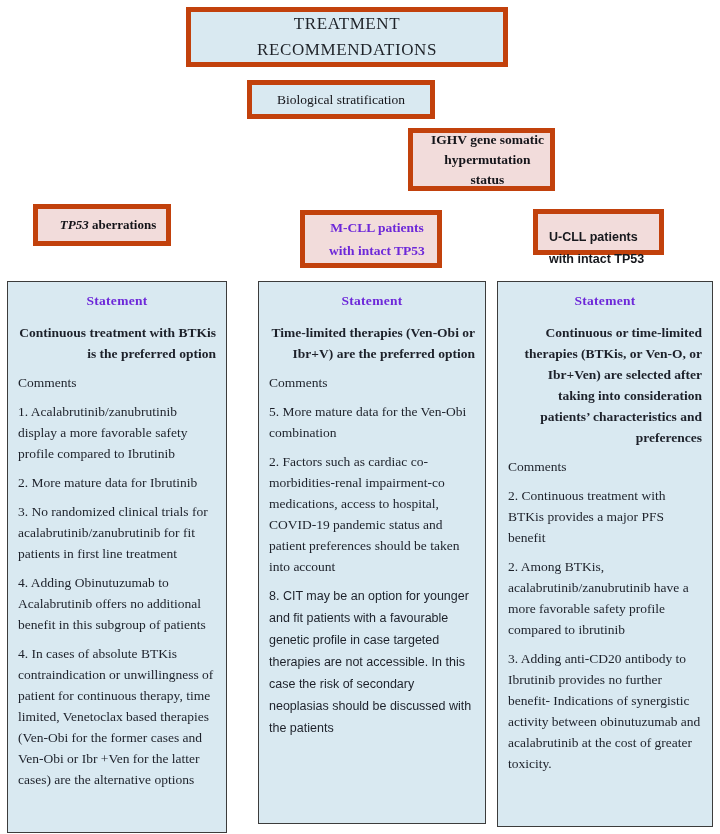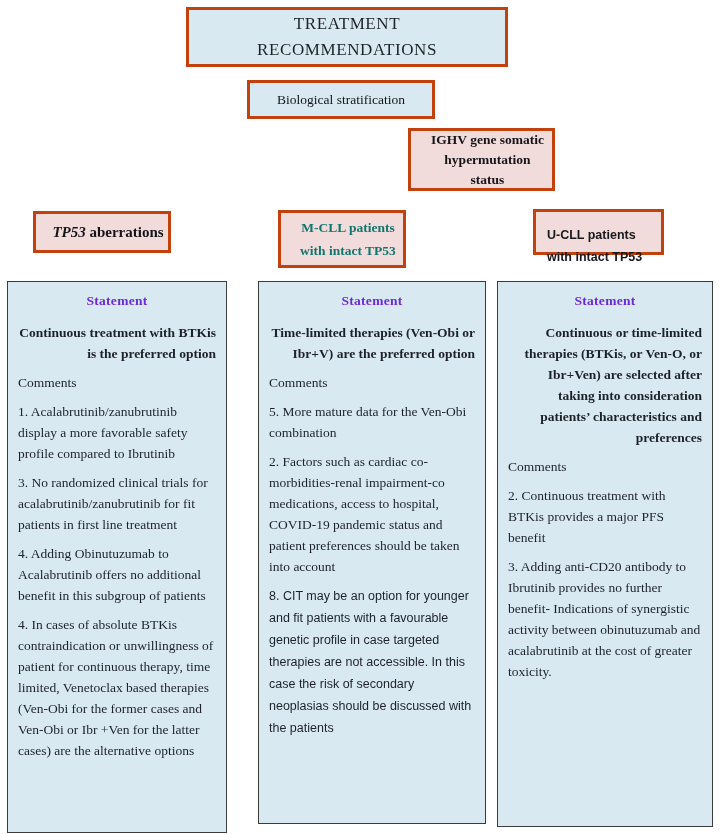--- a/index.html
+++ b/index.html
@@ -2,38 +2,38 @@
 <html><head>
 <meta charset="utf-8">
 <style>
   html,body{margin:0;padding:0;}
   body{
     width:720px;height:834px;position:relative;background:#ffffff;
     font-family:"Liberation Serif", serif;color:#1d212a;overflow:hidden;
   }
   .box{
     position:absolute;box-sizing:border-box;
-    border:3px solid #c2410c;
+    border:5px solid #c2410c;
   }
   .blue{background:#d9e9f1;}
   .pink{background:#f2dcdb;padding-left:12px;}
   .center{display:flex;align-items:center;justify-content:center;text-align:center;}
 
   #title-box{left:186px;top:7px;width:322px;height:60px;}
   #title-box .t{width:210px;font-size:17px;line-height:26px;letter-spacing:0.6px;color:#1e2228;}
 
   #bio-box{left:247px;top:80px;width:188px;height:39px;font-weight:normal;font-size:13.5px;color:#141419;}
 
   #ighv-box{left:408px;top:128px;width:147px;height:63px;font-weight:bold;font-size:13.5px;line-height:20px;color:#141419;}
   #ighv-box .t{width:122px;}
 
-  #tp53-box{left:33px;top:211px;width:138px;height:42px;font-weight:bold;font-size:15px;color:#141419;}
+  #tp53-box{left:33px;top:204px;width:138px;height:42px;font-weight:bold;font-size:13px;color:#141419;}
   #tp53-box .it{font-style:italic;}
 
-  #mcll-box{left:278px;top:210px;width:128px;height:58px;font-weight:bold;font-size:13.5px;line-height:23px;color:#0f766e;}
+  #mcll-box{left:300px;top:210px;width:142px;height:58px;font-weight:bold;font-size:13.5px;line-height:23px;color:#6d28d9;}
   #mcll-box .t{width:110px;}
 
   #ucll-box{left:533px;top:209px;width:131px;height:46px;
     font-family:"Liberation Sans", sans-serif;font-weight:bold;font-size:12.5px;line-height:22px;
     padding:12px 4px 0 11px;color:#17181d;}
 
   .col{top:281px;background:#d9e9f1;border:1px solid #3c3c3c;
     padding:5px 10px;font-size:13.5px;line-height:21px;overflow:hidden;}
   #col1{left:7px;width:220px;height:552px;}
   #col2{left:258px;width:228px;height:543px;}
@@ -69,33 +69,35 @@
 
 <div id="ucll-box" class="box pink">
   <span>U-CLL patients with intact TP53</span>
 </div>
 
 <div id="col1" class="box col">
   <p class="stmt-head">Statement</p>
   <p class="stmt">Continuous treatment with BTKis is the preferred option</p>
   <p>Comments</p>
   <p>1. Acalabrutinib/zanubrutinib display a more favorable safety profile compared to Ibrutinib</p>
+  <p>2. More mature data for Ibrutinib</p>
   <p>3. No randomized clinical trials for acalabrutinib/zanubrutinib for fit patients in first line treatment</p>
   <p>4. Adding Obinutuzumab to Acalabrutinib offers no additional benefit in this subgroup of patients</p>
   <p>4. In cases of absolute BTKis contraindication or unwillingness of patient for continuous therapy, time limited, Venetoclax based therapies (Ven-Obi for the former cases and Ven-Obi or Ibr +Ven for the latter cases) are the alternative options</p>
 </div>
 
 <div id="col2" class="box col">
   <p class="stmt-head">Statement</p>
   <p class="stmt">Time-limited therapies (Ven-Obi or Ibr+V) are the preferred option</p>
   <p>Comments</p>
   <p>5. More mature data for the Ven-Obi combination</p>
   <p>2. Factors such as cardiac co-morbidities-renal impairment-co medications, access to hospital, COVID-19 pandemic status and patient preferences should be taken into account</p>
   <p class="sans">8. CIT may be an option for younger and fit patients with a favourable genetic profile in case targeted therapies are not accessible. In this case the risk of secondary neoplasias should be discussed with the patients</p>
 </div>
 
 <div id="col3" class="box col">
   <p class="stmt-head">Statement</p>
   <p class="stmt">Continuous or time-limited therapies (BTKis, or Ven-O, or Ibr+Ven) are selected after taking into consideration patients’ characteristics and preferences</p>
   <p>Comments</p>
   <p>2. Continuous treatment with BTKis provides a major PFS benefit</p>
+  <p>2. Among BTKis, acalabrutinib/zanubrutinib have a more favorable safety profile compared to ibrutinib</p>
   <p>3. Adding anti-CD20 antibody to Ibrutinib provides no further benefit- Indications of synergistic activity between obinutuzumab and acalabrutinib at the cost of greater toxicity.</p>
 </div>
 
 </body></html>

